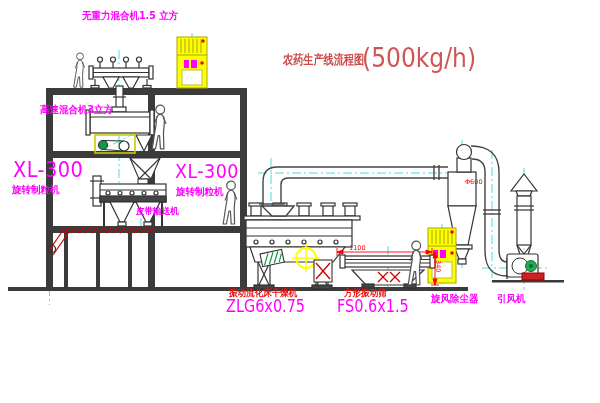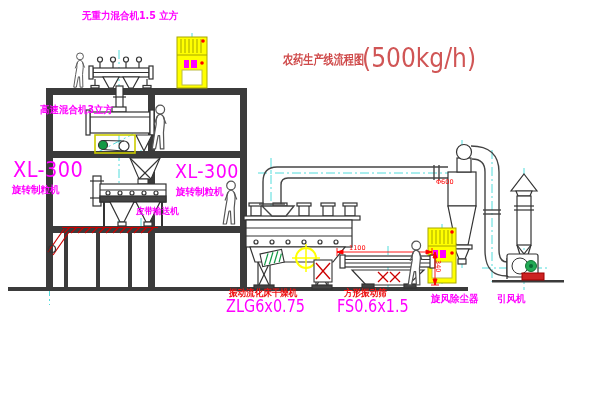--- a/index.html
+++ b/index.html
@@ -344,15 +344,15 @@
 <div class="lbl mag zh-s" style="left:176px;top:187px;">旋转制粒机</div>
 <div class="lbl mag zh-xs" style="left:136px;top:207px;">皮带输送机</div>
 <div class="lbl red name-red" style="left:229px;top:288px;">振动流化床干燥机</div>
 <div class="lbl mag model-eq" style="left:226px;top:298px;">ZLG6x0.75</div>
 <div class="lbl red name-red" style="left:344px;top:288px;">方形振动筛</div>
 <div class="lbl mag model-eq" style="left:337px;top:298px;">FS0.6x1.5</div>
 <div class="lbl mag zh-s" style="left:431px;top:294px;">旋风除尘器</div>
 <div class="lbl mag zh-s" style="left:497px;top:294px;">引风机</div>
 <div class="lbl dim" style="left:349px;top:245px;">1100</div>
 <div class="lbl dim rot90" style="left:441px;top:260px;">340</div>
-<div class="lbl dim" style="left:436px;top:179px;">Φ600</div>
+<div class="lbl dim" style="left:465px;top:179px;">Φ600</div>
 
 </div>
 
 </body></html>

